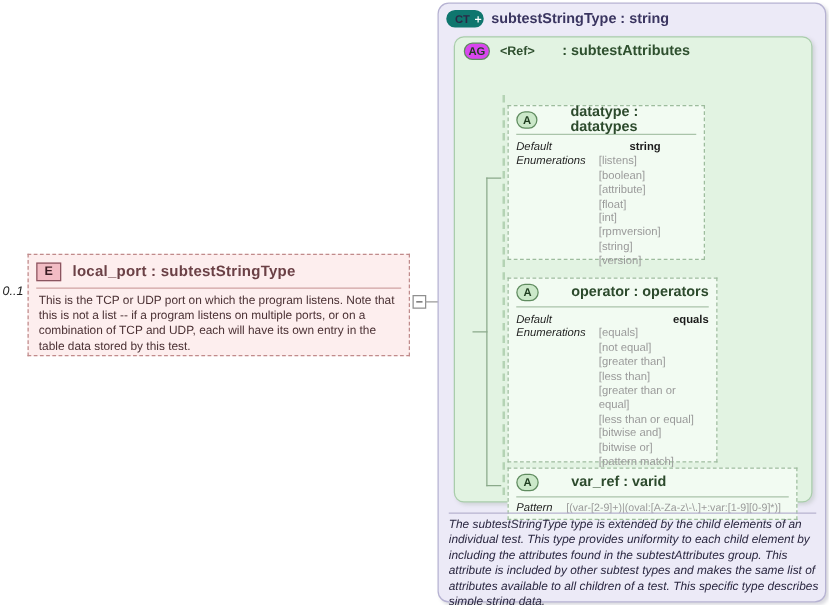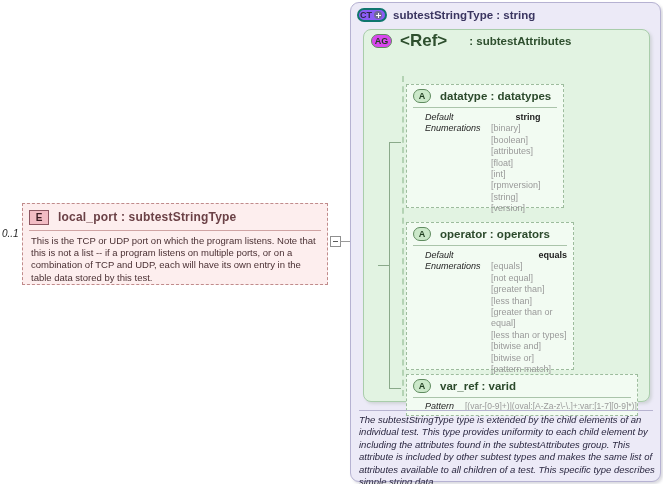--- a/index.html
+++ b/index.html
@@ -126,21 +126,21 @@
     display: flex;
     align-items: center;
     height: 24px;
     padding-left: 6px;
     box-sizing: border-box;
   }
   .badge-ct {
     width: 30px;
     height: 14px;
     background: #8b5cf6;
-    border: 2px solid #0f766e;
+    border: 7px solid #0f766e;
     border-radius: 7px;
     color: #2b2746;
     font-size: 9px;
     position: relative;
     padding-right: 2px;
   }
   .badge-ct .plus-circle {
     display: inline-block;
     width: 8px;
     height: 8px;
@@ -192,21 +192,21 @@
     width: 21px;
     height: 14px;
     background: #d946ef;
     border: 1px solid #5f8b5f;
     border-radius: 7px;
     color: #1f3c1f;
     font-size: 9px;
   }
   #ag-ref {
     margin-left: 8px;
-    font-size: 17px;
+    font-size: 10px;
     font-weight: bold;
     color: #2e4f2e;
   }
   #ag-sep {
     display: inline-block;
     width: 22px;
   }
   #ag-type {
     font-size: 11.5px;
     font-weight: bold;
@@ -262,35 +262,34 @@
   .badge-a {
     width: 18px;
     height: 14px;
     background: #cbe8c9;
     border: 1px solid #5f8b5f;
     border-radius: 7px;
     color: #1f3c1f;
     font-size: 9px;
   }
   .attr-title {
-    margin-left: 9px;
+    margin-left: 26px;
     font-size: 11.5px;
     font-weight: bold;
     color: #2c4a2c;
   }
   .attr-divider {
     height: 1px;
     background: #aac4aa;
     margin: 0 6px;
   }
   .attr-body {
     display: flex;
     padding: 4px 6px 5px 6px;
     font-size: 9px;
-    margin-left: 12px;
   }
   .attr-facet-label {
     width: 66px;
     flex: none;
     font-style: italic;
     color: #1f1f1f;
     line-height: 11.4px;
     font-family: "Liberation Sans", sans-serif;
   }
   .attr-facet-values {
@@ -387,23 +386,23 @@
         <span class="attr-title">datatype : datatypes</span>
       </div>
       <div class="attr-divider"></div>
       <div class="attr-body">
         <div class="attr-facet-label">
           <div>Default</div>
           <div>Enumerations</div>
         </div>
         <div class="attr-facet-values">
           <div class="default-val">string</div>
-          <div class="enum-val">[binary]</div>
+          <div class="enum-val">[listens]</div>
           <div class="enum-val">[boolean]</div>
-          <div class="enum-val">[attributes]</div>
+          <div class="enum-val">[attribute]</div>
           <div class="enum-val">[float]</div>
           <div class="enum-val">[int]</div>
           <div class="enum-val">[rpmversion]</div>
           <div class="enum-val">[string]</div>
           <div class="enum-val">[version]</div>
         </div>
       </div>
     </div>
 
     <div class="attr-box" id="attr-operator">
@@ -417,37 +416,37 @@
           <div>Default</div>
           <div>Enumerations</div>
         </div>
         <div class="attr-facet-values">
           <div class="default-val">equals</div>
           <div class="enum-val">[equals]</div>
           <div class="enum-val">[not equal]</div>
           <div class="enum-val">[greater than]</div>
           <div class="enum-val">[less than]</div>
           <div class="enum-val">[greater than or equal]</div>
-          <div class="enum-val">[less than or types]</div>
+          <div class="enum-val">[less than or equal]</div>
           <div class="enum-val">[bitwise and]</div>
           <div class="enum-val">[bitwise or]</div>
           <div class="enum-val">[pattern match]</div>
         </div>
       </div>
     </div>
 
     <div class="attr-box" id="attr-varref">
       <div class="attr-header">
         <span class="badge badge-a">A</span>
         <span class="attr-title">var_ref    : varid</span>
       </div>
       <div class="attr-divider"></div>
       <div class="attr-body">
         <div id="varref-pattern-label">Pattern</div>
-        <div id="varref-pattern-value">[(var-[0-9]+)|(oval:[A-Za-z\-\.]+:var:[1-7][0-9]*)]</div>
+        <div id="varref-pattern-value">[(var-[2-9]+)|(oval:[A-Za-z\-\.]+:var:[1-9][0-9]*)]</div>
       </div>
     </div>
 
   </div>
 
   <div id="ct-desc-divider"></div>
   <div id="ct-desc">The subtestStringType type is extended by the child elements of an individual test.  This type provides uniformity to each child element by including the attributes found in the subtestAttributes group.  This attribute is included by other subtest types and makes the same list of attributes available to all children of a test.  This specific type describes simple string data.</div>
 
 </div>
 

